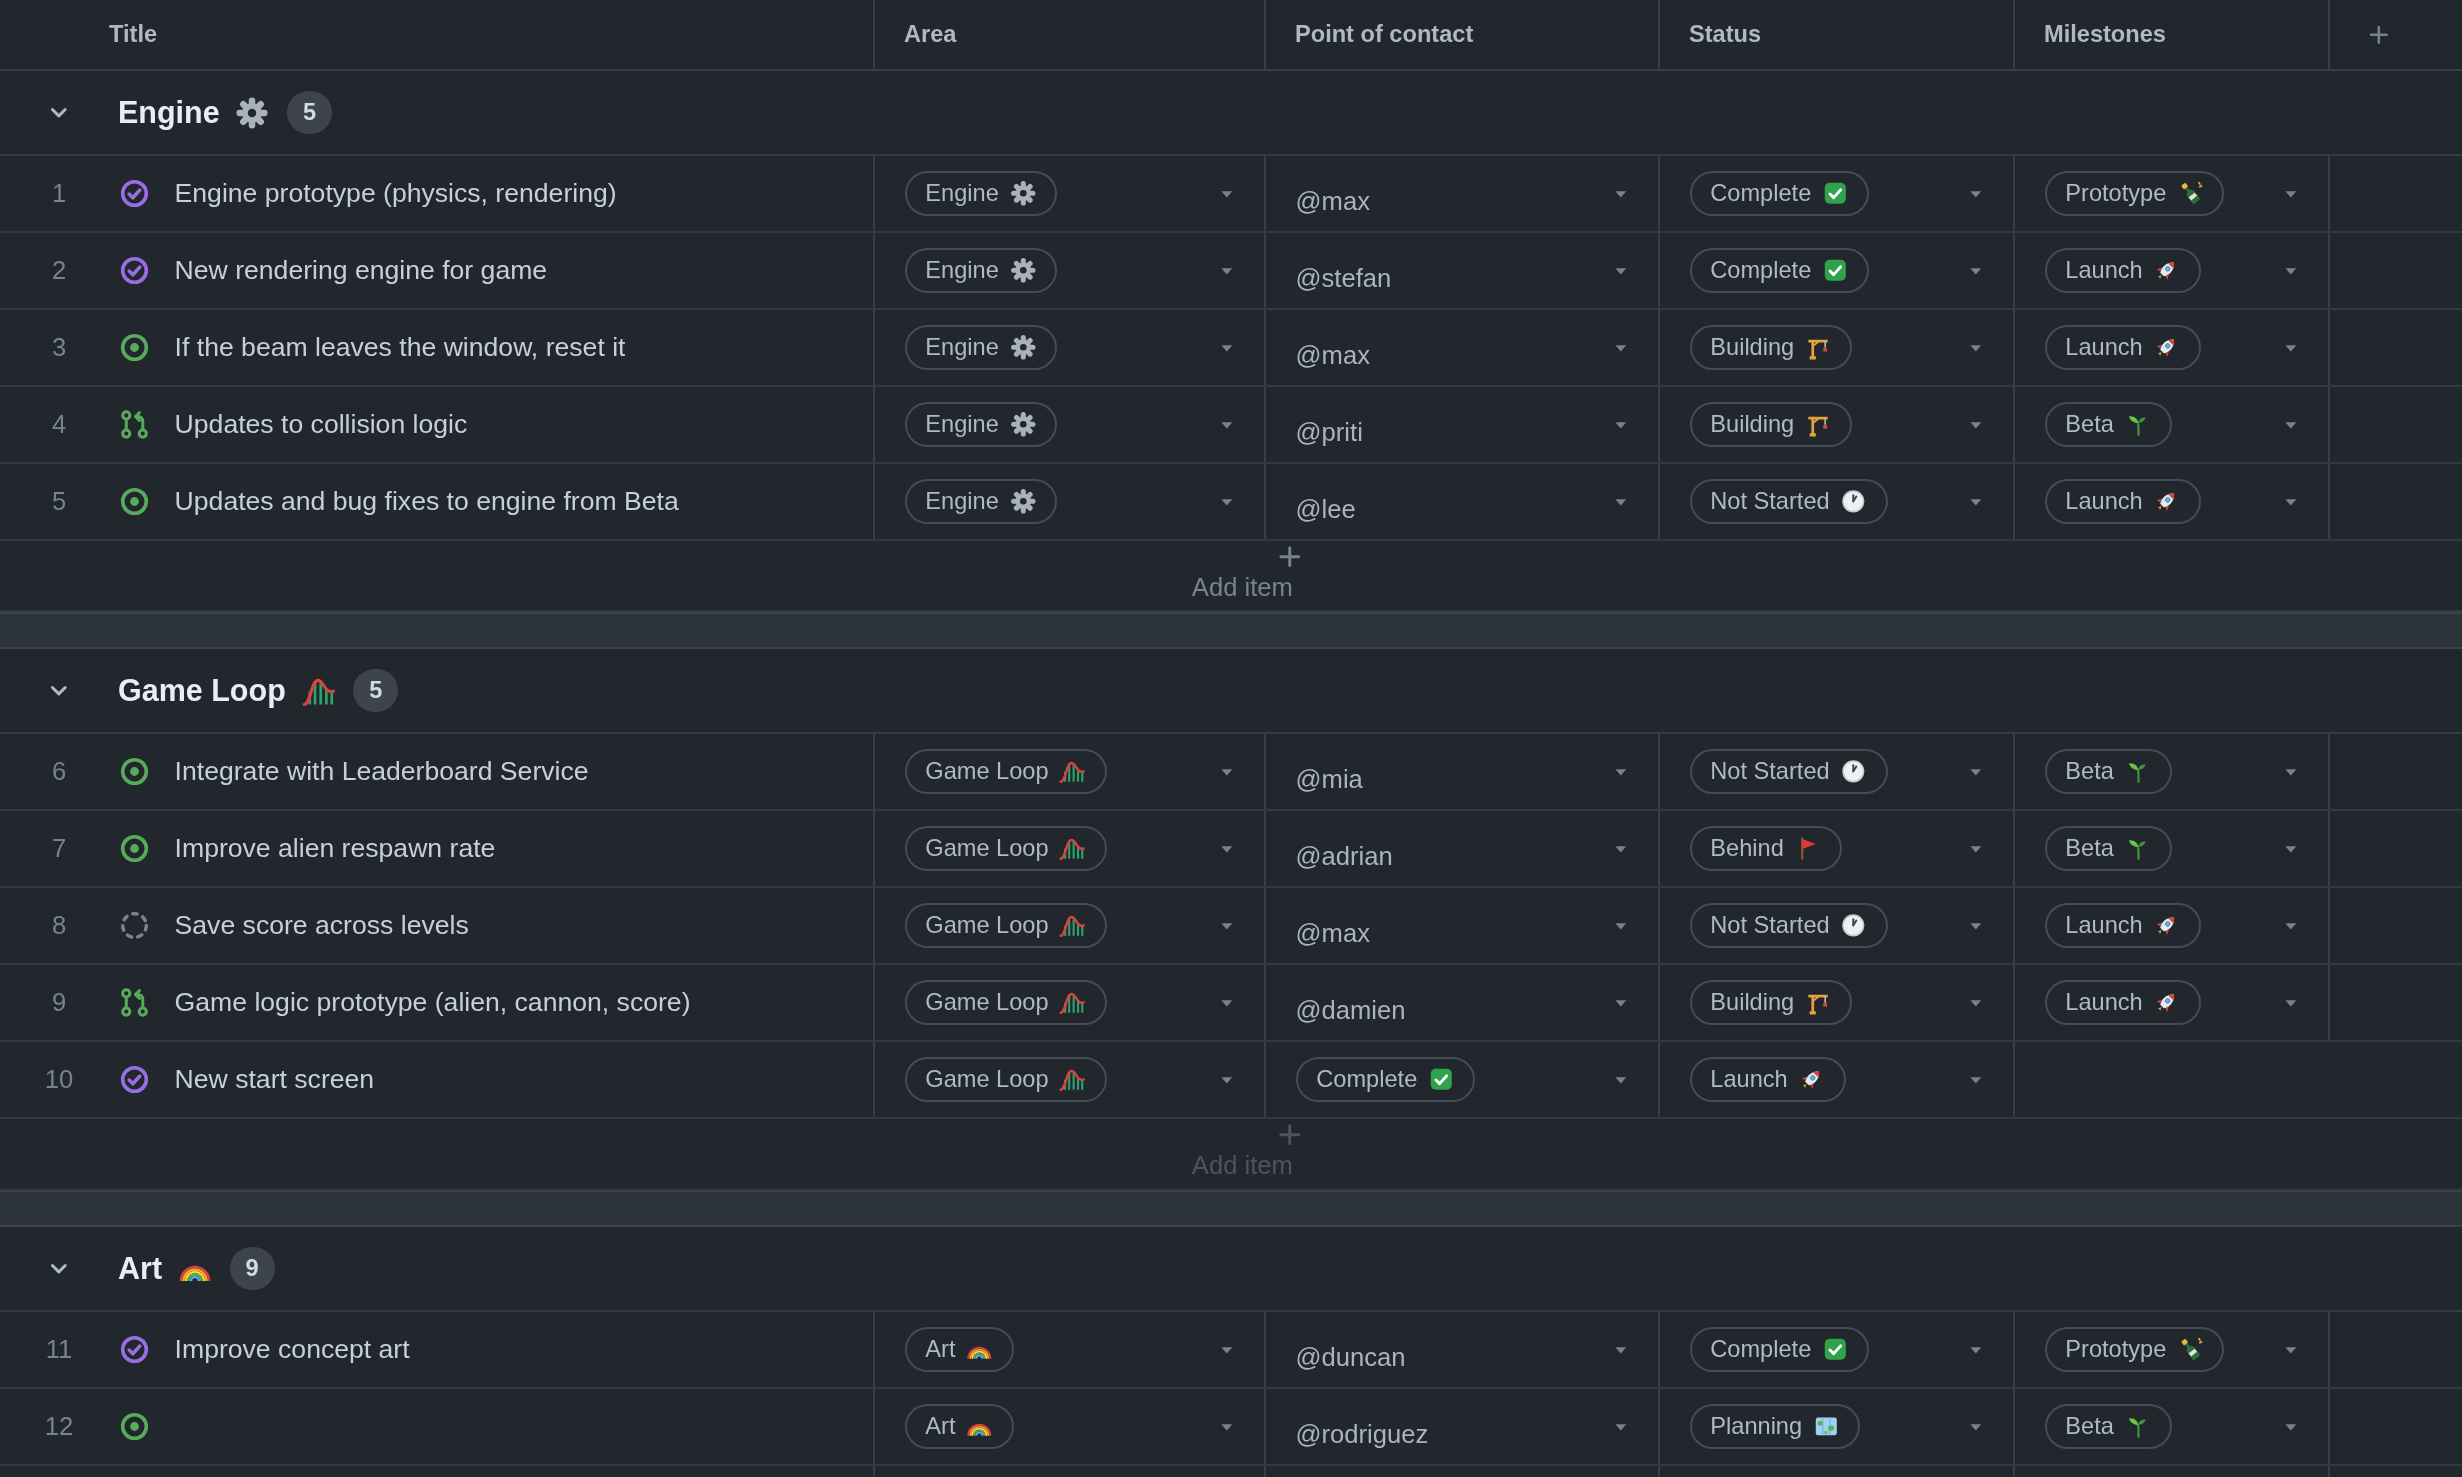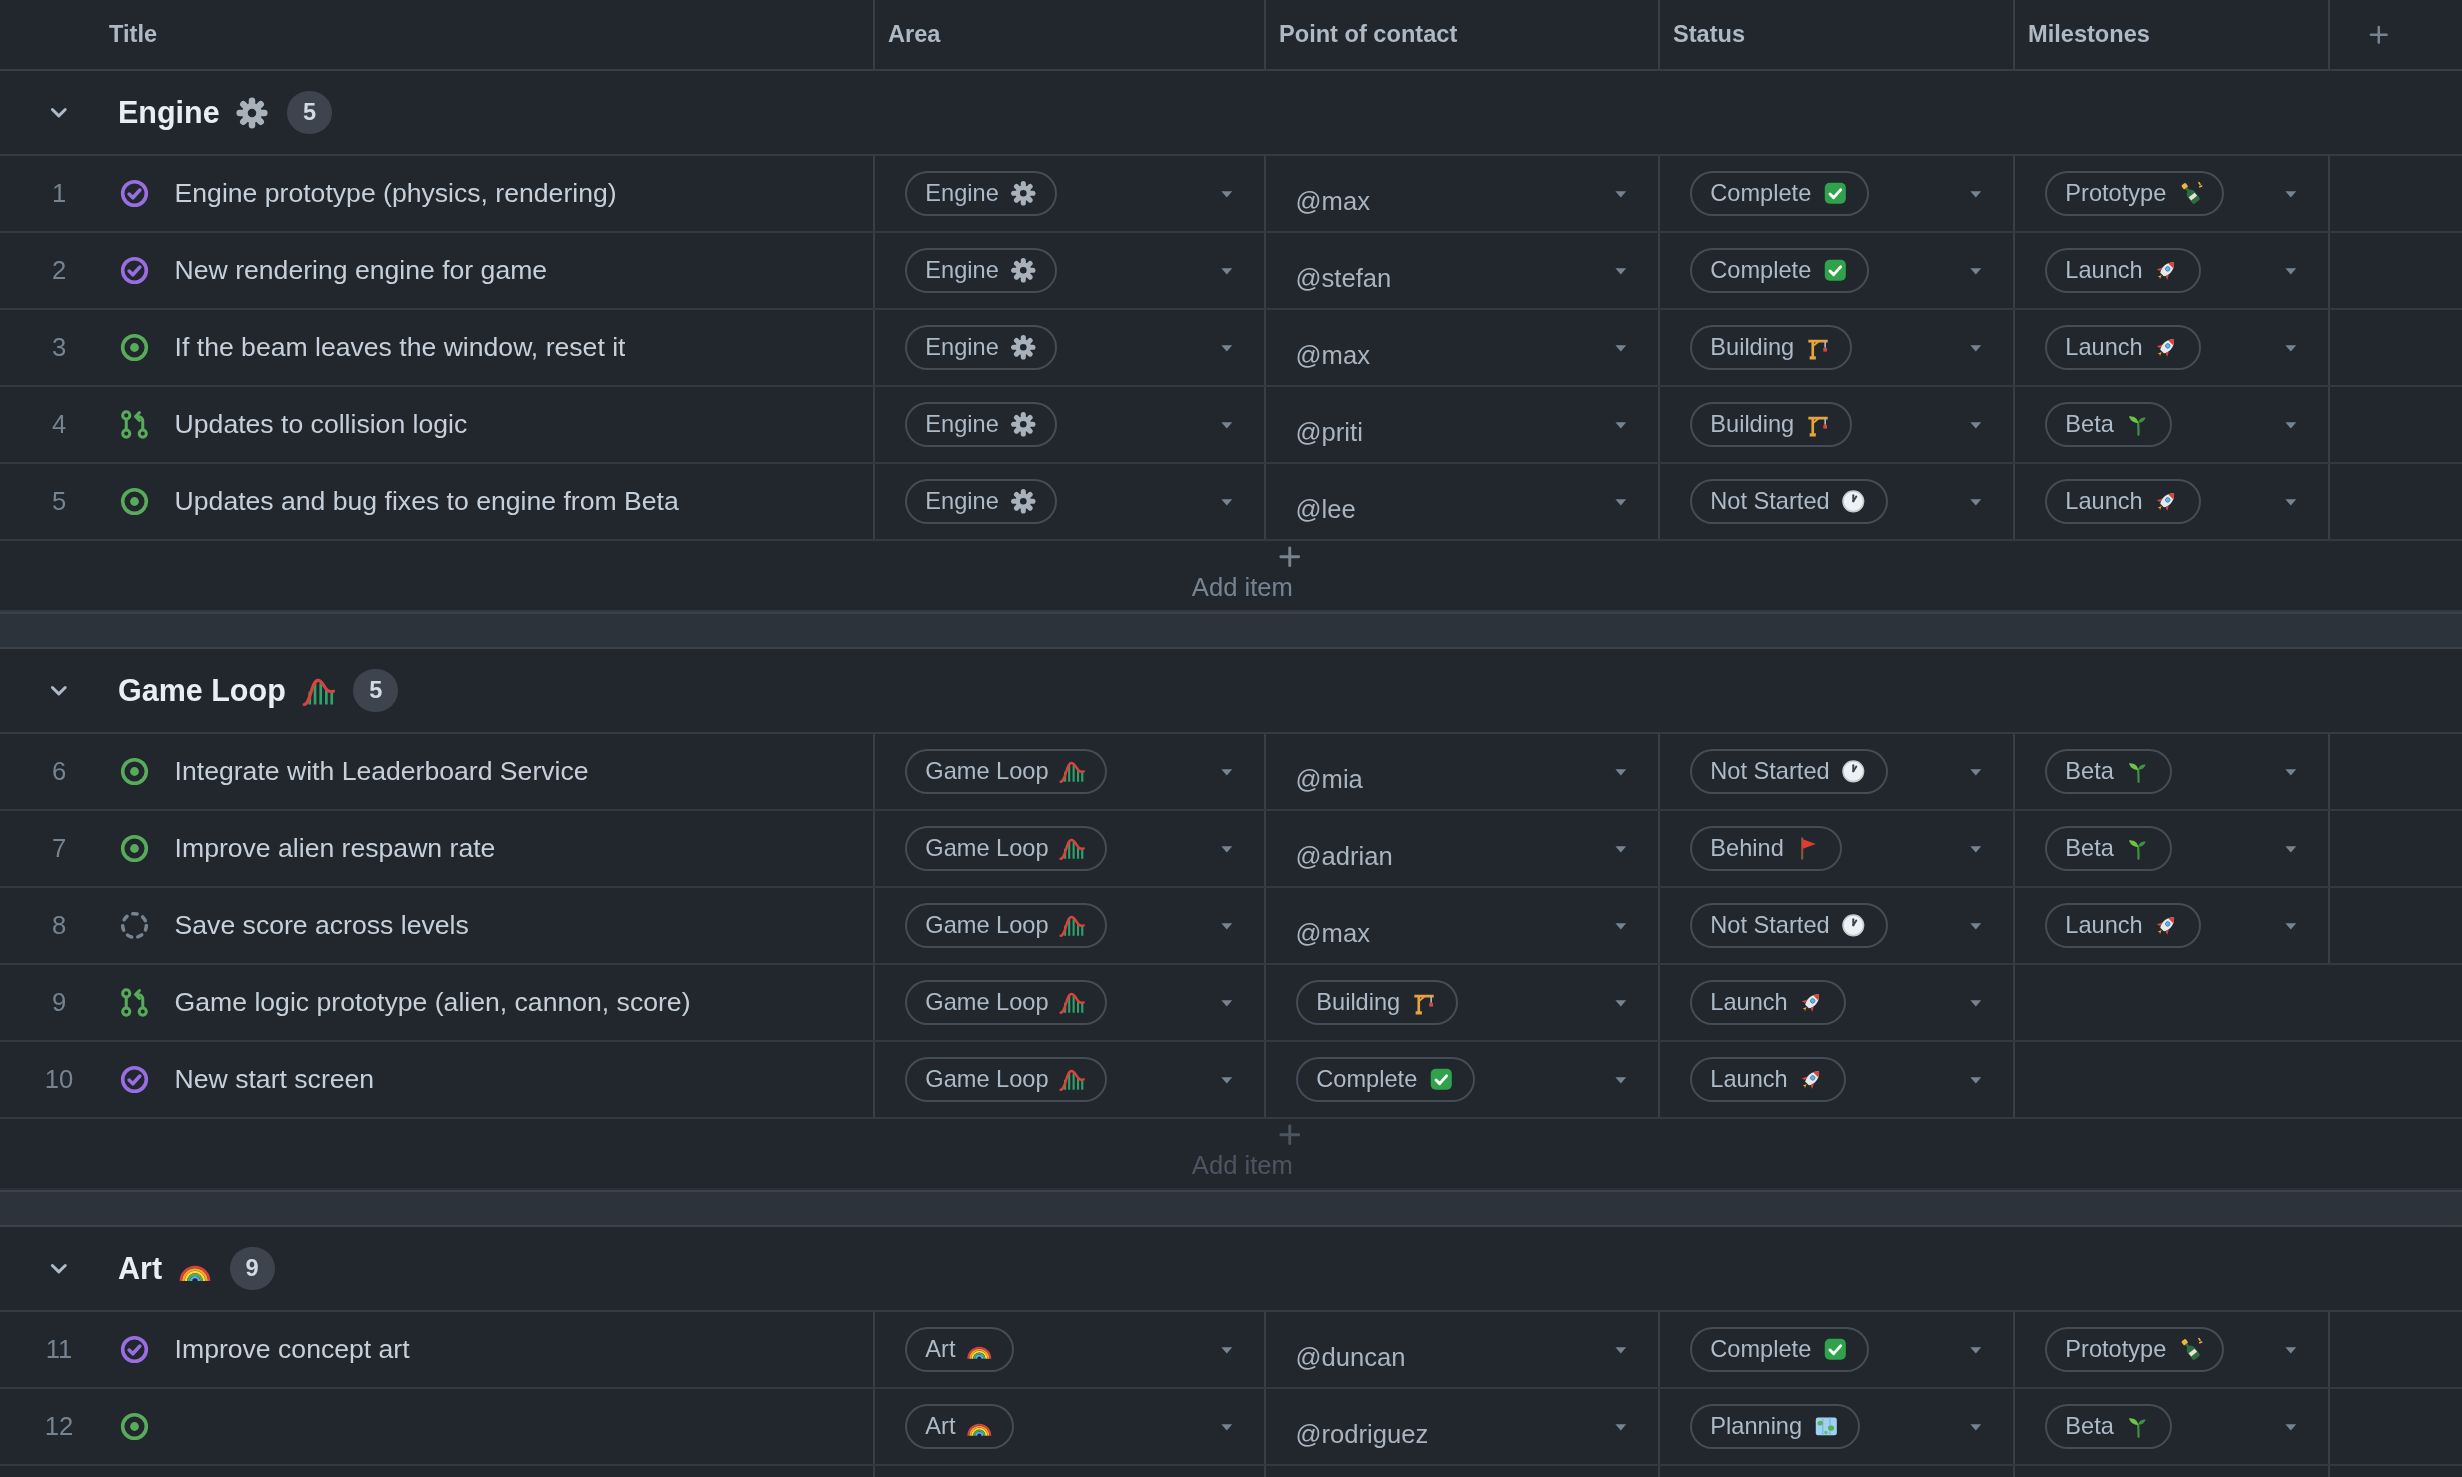--- a/index.html
+++ b/index.html
@@ -3,21 +3,21 @@
 <meta charset="utf-8">
 <style>
   html,body{margin:0;padding:0;background:#22272e;}
   .app{width:2463px;height:1478px;overflow:hidden;background:#22272e;
        font-family:"Liberation Sans",sans-serif;color:#adbac7;position:relative;}
   .grid-row{display:grid;grid-template-columns:873px 391px 394px 355px 315px 135px;}
 
   
   .hdr{height:69px;border-bottom:2px solid #373e47;}
   .hcell{display:flex;align-items:center;font-size:23.6px;font-weight:600;color:#aeb9c4;
-         padding-left:13px;border-left:2px solid #373e47;white-space:nowrap;overflow:hidden;}
+         padding-left:29px;border-left:2px solid #373e47;white-space:nowrap;overflow:hidden;}
   .hcell.first{border-left:none;padding-left:109px;}
   .hcell.plus-col{padding-left:35px;color:#768390;}
 
   
   .group-hdr{height:83px;display:flex;align-items:center;border-bottom:2px solid #343b44;}
   .gutter{width:118px;flex:0 0 118px;display:flex;align-items:center;justify-content:center;}
   .chev{width:29.6px;height:29.6px;color:#adbac7;cursor:pointer;}
   .group-title{font-size:30.5px;font-weight:700;color:#e9eef4;margin-right:15.8px;white-space:nowrap;}
   .group-emoji{width:34px;height:34px;}
   .badge{min-width:45px;height:43px;border-radius:21.7px;background:rgba(99,110,123,.42);
@@ -628,20 +628,26 @@
             <span>Game Loop</span>
             <svg class="pill-emoji" viewBox="0 0 27 27" width="26.6" height="26.6">
               <use href="#icon-rollercoaster"></use>
             </svg>
           </span>
           <svg class="caret" viewBox="0 0 24 24" width="23.6" height="23.6">
             <use href="#icon-caret-down"></use>
           </svg>
         </div>
         <div class="cell">
+          <span class="poc-text">@damien</span>
+          <svg class="caret" viewBox="0 0 24 24" width="23.6" height="23.6">
+            <use href="#icon-caret-down"></use>
+          </svg>
+        </div>
+        <div class="cell">
           <span class="pill">
             <span>Building</span>
             <svg class="pill-emoji" viewBox="0 0 27 27" width="26.6" height="26.6">
               <use href="#icon-crane"></use>
             </svg>
           </span>
           <svg class="caret" viewBox="0 0 24 24" width="23.6" height="23.6">
             <use href="#icon-caret-down"></use>
           </svg>
         </div>

